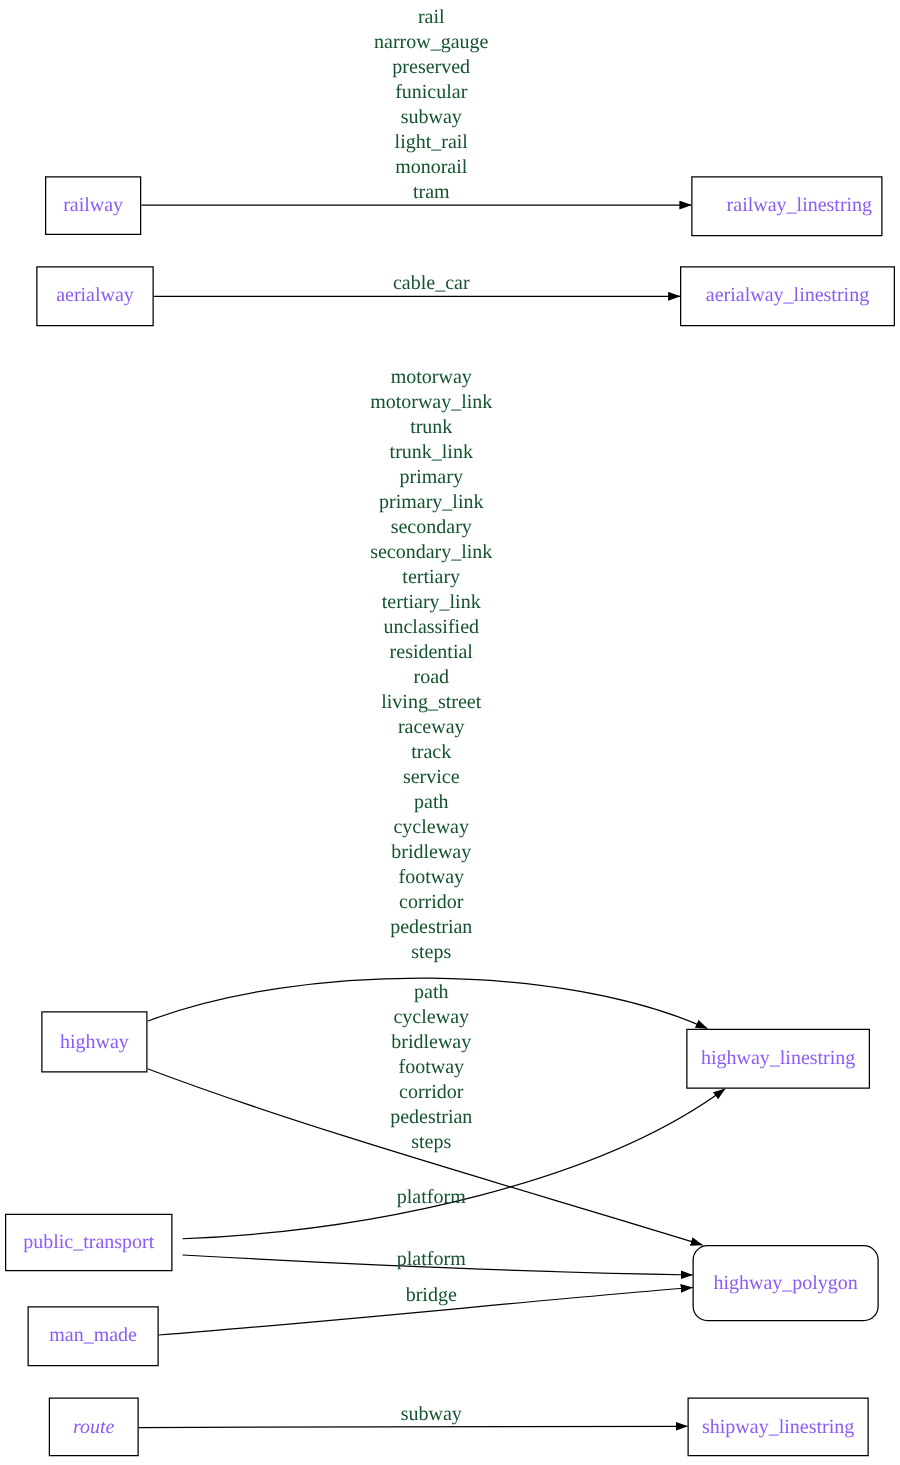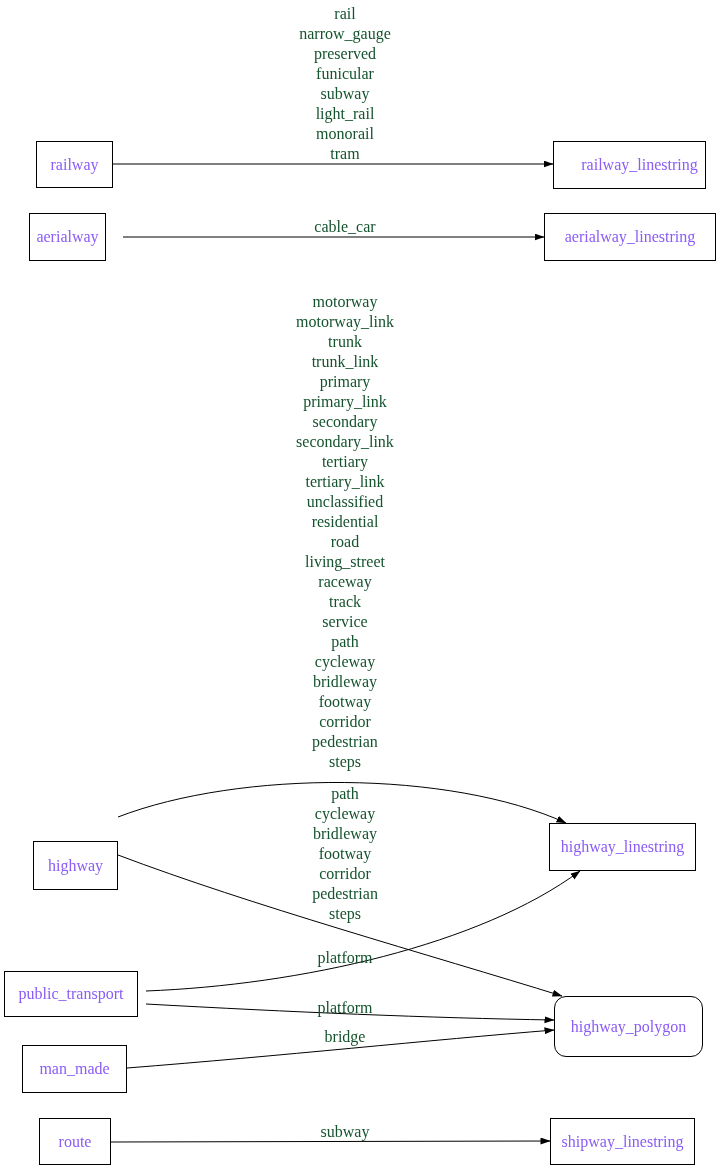--- a/index.html
+++ b/index.html
@@ -63,25 +63,25 @@
         <path class="edge" d="M 118,817 C 240,770 450,770 566,823" marker-end="url(#arrowhead)"></path>
         <path class="edge" d="M 118,855 C 250,905 430,955 562,996" marker-end="url(#arrowhead)"></path>
         <path class="edge" d="M 146,991 C 300,985 480,945 580,871" marker-end="url(#arrowhead)"></path>
         <path class="edge" d="M 146,1004 C 290,1012 430,1018 554,1020" marker-end="url(#arrowhead)"></path>
         <path class="edge" d="M 127,1068 C 280,1056 430,1040 554,1030" marker-end="url(#arrowhead)"></path>
         <path class="edge" d="M 111,1142 L 550,1141" marker-end="url(#arrowhead)"></path>
       </g>
   </svg>
   <div id="node-layer">
       <div class="node" style="left: 36px; top: 141px; width: 77px; height: 47px;">railway</div>
-      <div class="node" style="left: 29px; top: 213px; width: 77px; height: 48px;">aerialway</div>
-      <div class="node" style="left: 33px; top: 809px; width: 85px; height: 49px; margin-top: 32px;">highway</div>
+      <div class="node" style="left: 29px; top: 213px; width: 94px; height: 48px;">aerialway</div>
+      <div class="node" style="left: 33px; top: 809px; width: 85px; height: 49px;">highway</div>
       <div class="node" style="left: 4px; top: 971px; width: 134px; height: 46px;">public_transport</div>
       <div class="node" style="left: 22px; top: 1045px; width: 105px; height: 48px;">man_made</div>
-      <div class="node" style="left: 39px; top: 1118px; width: 72px; height: 47px;">route</div>
+      <div class="node" style="left: 39px; top: 1118px; width: 72px; height: 47px; font-style: italic;">route</div>
       <div class="node" style="left: 553px; top: 141px; width: 153px; height: 48px; padding-left: 20px;">railway_linestring</div>
       <div class="node" style="left: 544px; top: 213px; width: 172px; height: 48px;">aerialway_linestring</div>
       <div class="node" style="left: 549px; top: 823px; width: 147px; height: 48px;">highway_linestring</div>
       <div class="node" style="left: 554px; top: 996px; width: 149px; height: 61px; border-radius: 12px;">highway_polygon</div>
       <div class="node" style="left: 550px; top: 1118px; width: 145px; height: 47px;">shipway_linestring</div>
     </div>
   <div id="label-layer">
       <div class="edge-label" style="left: 345px; top: 4px;">rail
 narrow_gauge
 preserved

